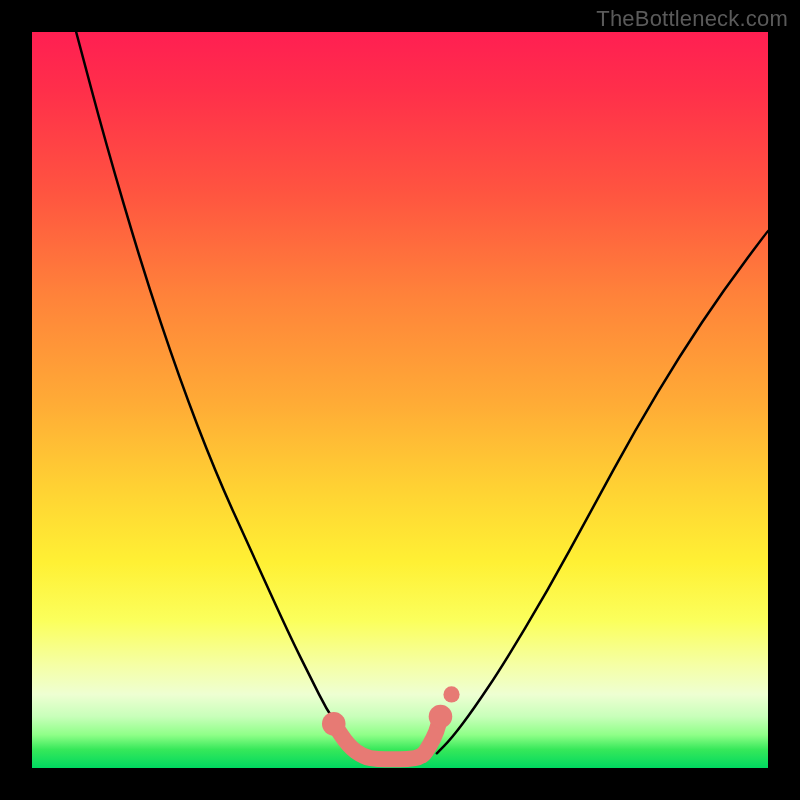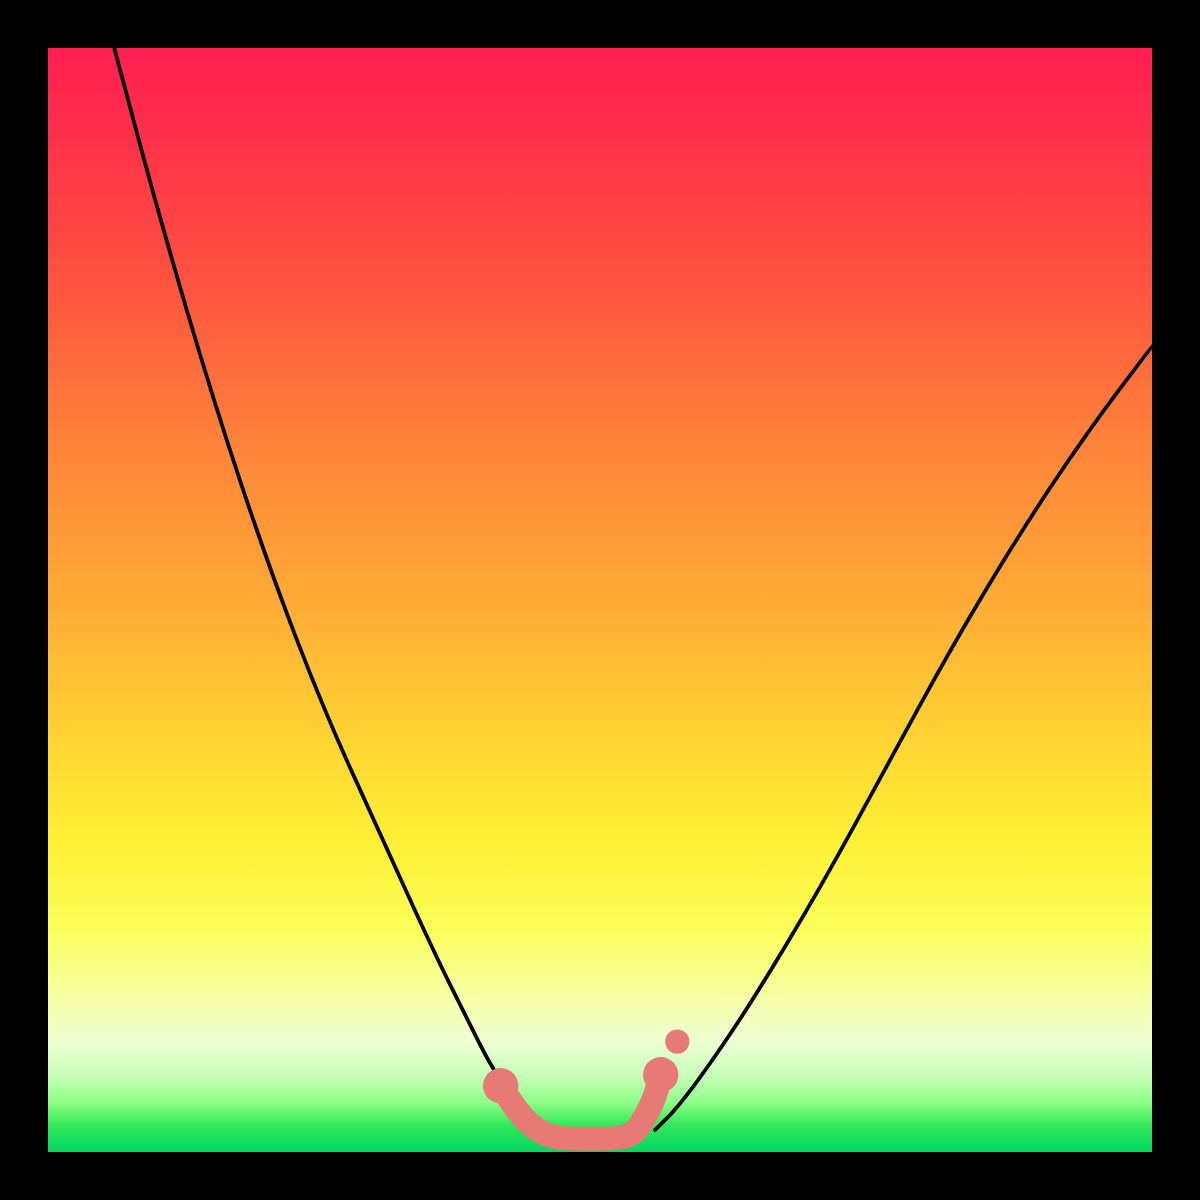--- a/index.html
+++ b/index.html
@@ -72,13 +72,14 @@
           <path d="M 404.80 721.28 Q 404.80 721.28 412.16 713.92 Q 419.52 706.56 430.56 691.84 Q 441.60 677.12 456.32 655.04 Q 471.04 632.96 493.12 596.16 Q 515.20 559.36 537.28 518.88 Q 559.36 478.40 581.44 437.92 Q 603.52 397.44 625.60 360.64 Q 647.68 323.84 669.76 290.72 Q 691.84 257.60 713.92 228.16 T 736.00 198.72" fill="none" stroke="#000000" stroke-width="2.5" stroke-linecap="round" stroke-linejoin="round"></path>
           <path d="M 301.76 691.84 Q 301.76 691.84 309.12 702.88 Q 316.48 713.92 323.84 719.44 Q 331.20 724.96 338.56 726.06 Q 345.92 727.17 353.28 727.17 Q 360.64 727.17 368.00 727.17 Q 375.36 727.17 382.72 726.06 Q 390.08 724.96 393.76 719.44 Q 397.44 713.92 401.12 706.56 Q 404.80 699.20 406.64 691.84 T 408.48 684.48" fill="none" stroke="#e77a74" stroke-width="16" stroke-linecap="round" stroke-linejoin="round"></path>
         </g>
       <g id="marker-layer">
           <circle cx="301.76" cy="691.84" r="11.78" fill="#e77a74"></circle>
           <circle cx="408.48" cy="684.48" r="11.78" fill="#e77a74"></circle>
           <circle cx="419.52" cy="662.40" r="8.10" fill="#e77a74"></circle>
         </g>
     </svg>
   </div>
+  <div class="watermark">TheBottleneck.com</div>
 </div>
 
 </body></html>

